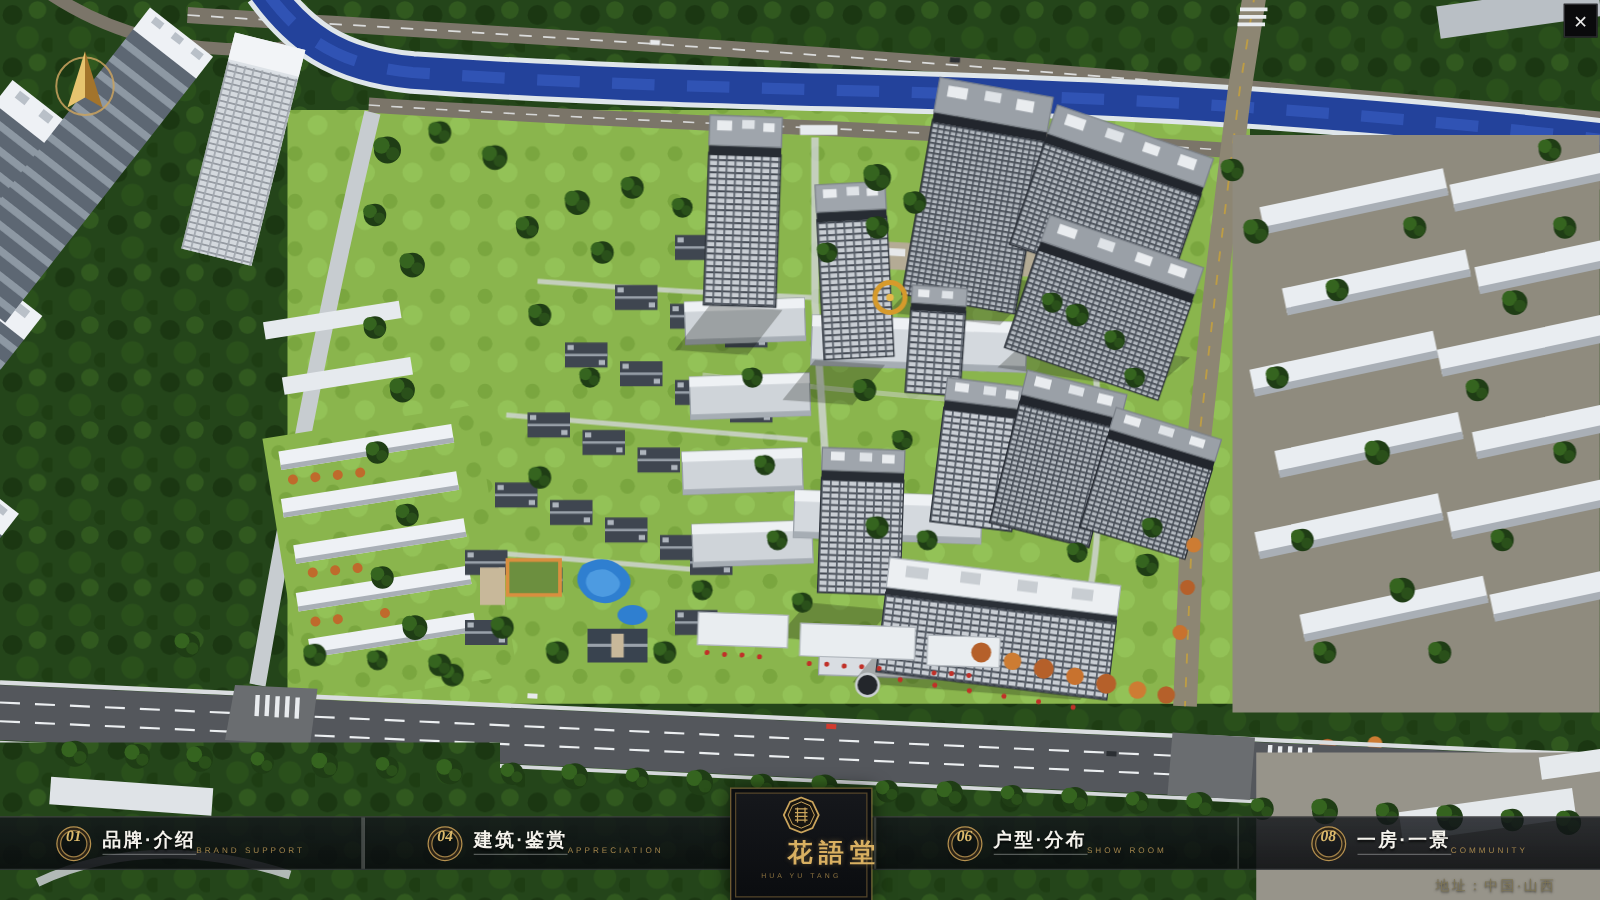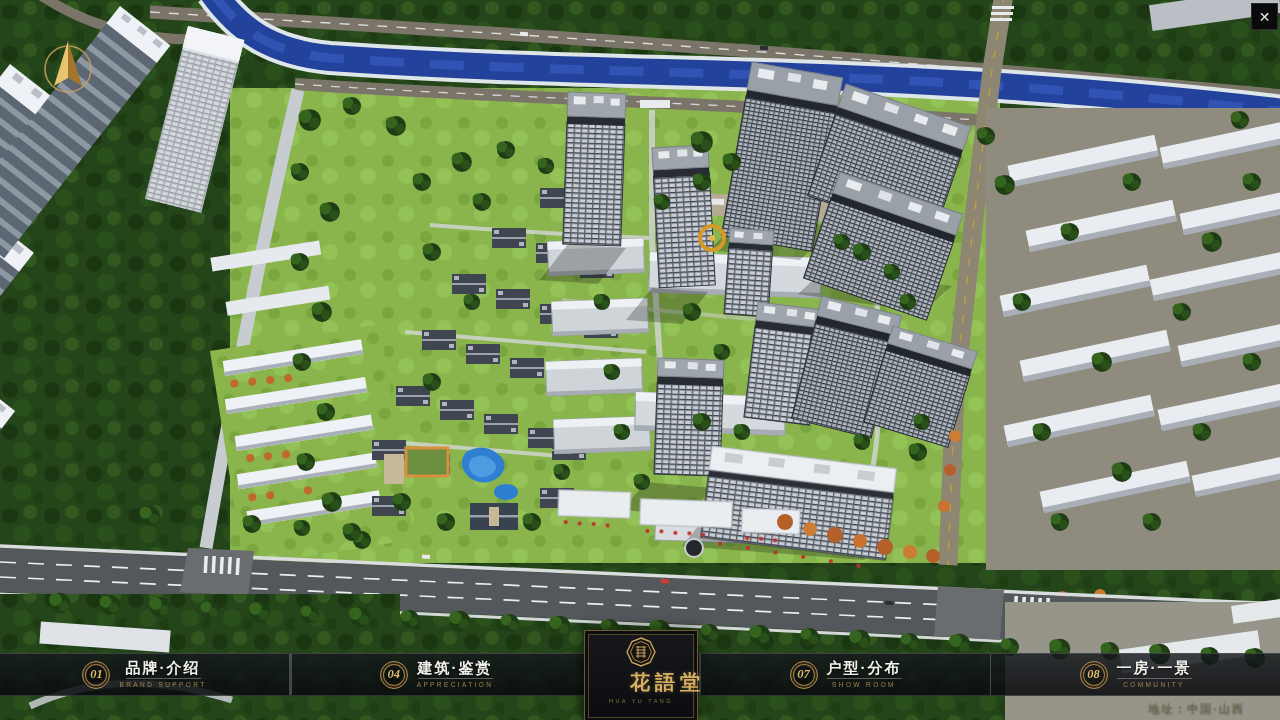--- a/index.html
+++ b/index.html
@@ -22,24 +22,24 @@
        background:linear-gradient(180deg,rgba(20,23,28,.82),rgba(9,11,14,.88));
        border-top:1px solid rgba(255,255,255,.20);
        border-bottom:1px solid rgba(255,255,255,.10);}
   .side{flex:1;display:flex;align-items:center;}
   .divider{width:1px;align-self:center;height:41px;background:rgba(255,255,255,.22);}
   .nav-item{flex:1;display:flex;align-items:center;justify-content:center;gap:9px;
             height:100%;cursor:pointer;}
   .badge{width:26px;height:26px;border-radius:50%;flex:none;
          border:1.5px solid #b6914f;
          box-shadow:inset 0 0 0 2px rgba(5,6,8,.75), inset 0 0 0 3px rgba(182,145,79,.85);
-         display:flex;align-items:center;justify-content:center;background:rgba(10,10,12,.35);}
+         display:flex;align-items:flex-start;justify-content:center;background:rgba(10,10,12,.35);}
   .badge i{font-family:"Liberation Serif",serif;font-style:italic;font-weight:bold;
            color:#dcba6c;font-size:12.5px;font-stretch:normal;}
-  .texts{display:flex;flex-direction:column;align-items:center;line-height:1.05;}
+  .texts{display:flex;flex-direction:row;align-items:flex-end;line-height:1.05;}
   .zh{color:#f4f2ec;font-size:15px;font-weight:bold;letter-spacing:2px;
       padding-bottom:3px;border-bottom:1px solid rgba(255,255,255,.30);
       text-shadow:0 1px 2px rgba(0,0,0,.8);white-space:nowrap;}
   .en{color:#a3854c;font-size:6.5px;letter-spacing:2.4px;margin-top:3px;white-space:nowrap;}
   .bar-gap{width:118px;flex:none;}
 
   
   .logo-panel{position:absolute;left:584px;top:630px;width:112px;height:90px;z-index:5;
       background:linear-gradient(180deg,#16181c,#0a0c0f);
       border:1px solid #6d5a33;
@@ -602,21 +602,21 @@
         <span class="en">APPRECIATION</span>
           </span>
       </div>
     </div>
     <div class="bar-gap"></div>
     <div class="side">
       <i class="divider"></i>
       <i class="divider"></i>
       <div class="nav-item">
         <span class="badge">
-            <i>07</i>
+            <i>06</i>
           </span>
         <span class="texts">
             <span class="zh">户型·分布</span>
         <span class="en">SHOW ROOM</span>
           </span>
       </div>
       <i class="divider"></i>
       <div class="nav-item">
         <span class="badge">
             <i>08</i>

